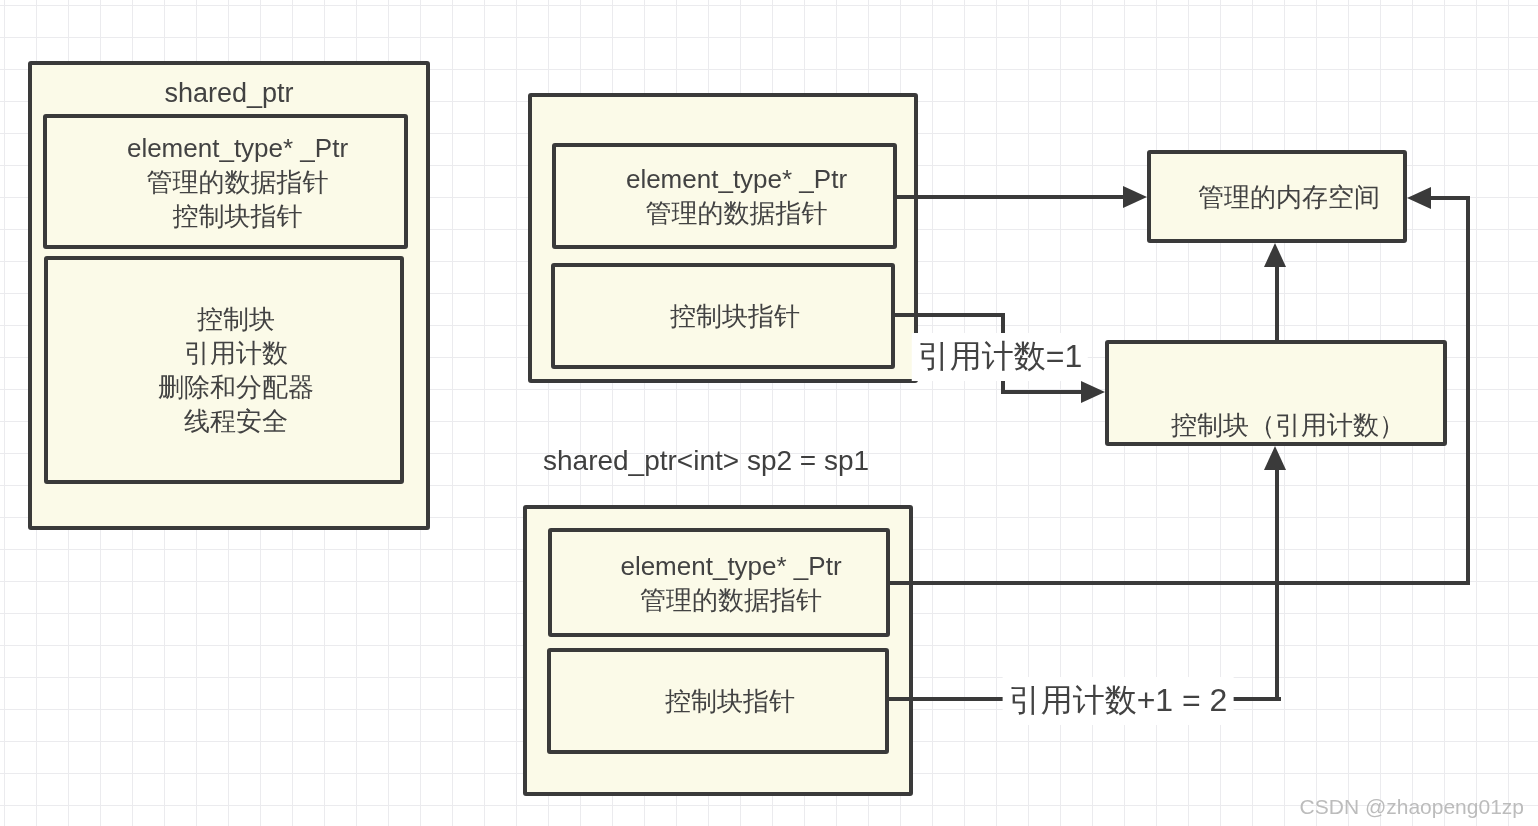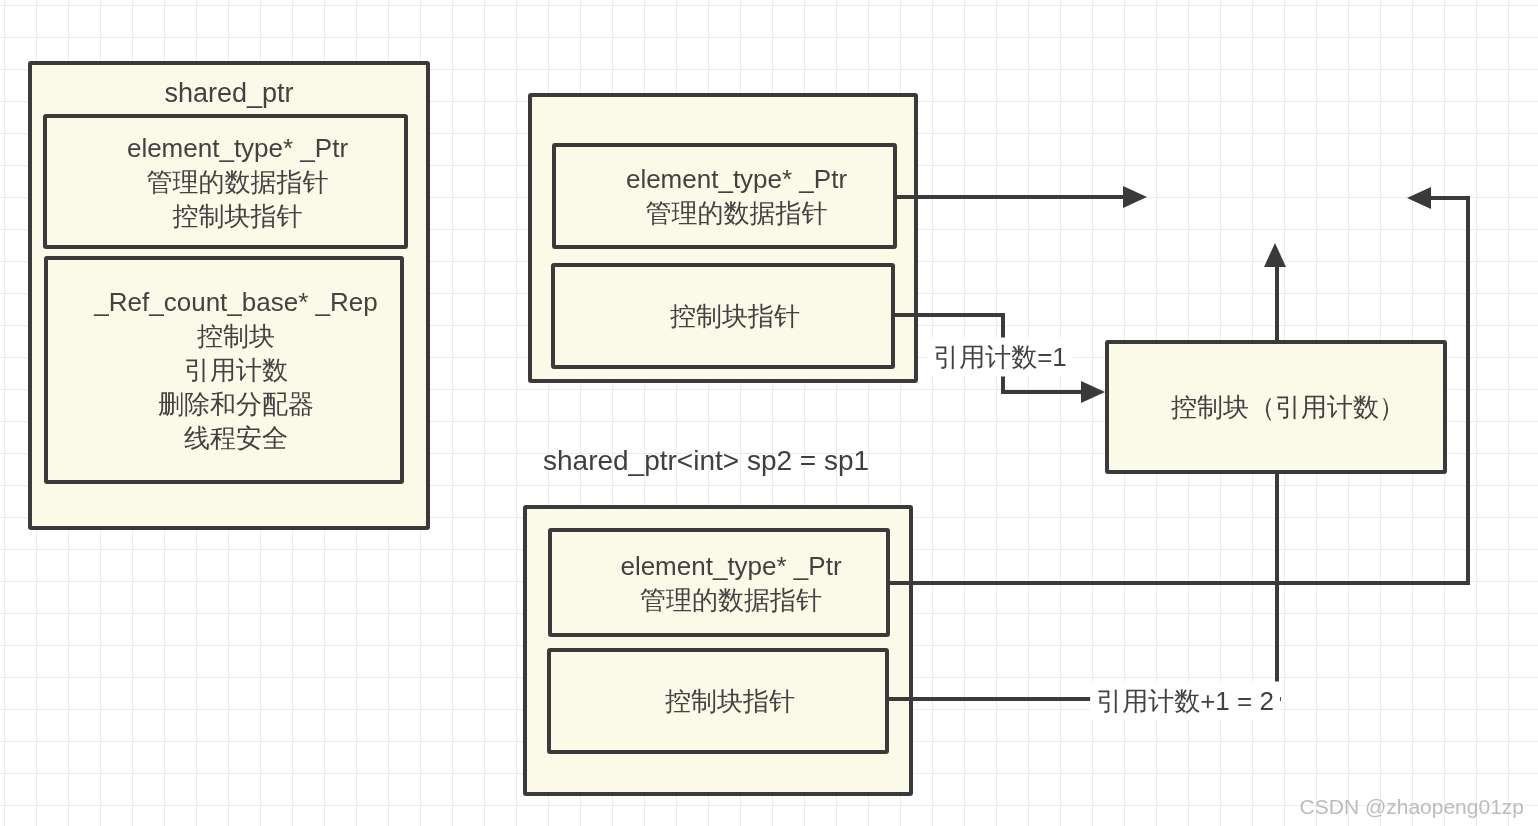--- a/index.html
+++ b/index.html
@@ -55,21 +55,21 @@
   }
   .ah{position:absolute;width:0;height:0;}
   .ah.right{border-top:11px solid transparent;border-bottom:11px solid transparent;border-left:24px solid #3a3a3a;}
   .ah.left{border-top:11px solid transparent;border-bottom:11px solid transparent;border-right:24px solid #3a3a3a;}
   .ah.up{border-left:11px solid transparent;border-right:11px solid transparent;border-bottom:24px solid #3a3a3a;}
   .edge-label{
     position:absolute;
     transform:translate(-50%,-50%);
     background:#ffffff;
     padding:2px 6px;
-    font-size:26px;
+    font-size:32px;
     white-space:nowrap;
     color:#424242;
   }
   .watermark{
     position:absolute;
     top:795px;
     right:14px;
     font-size:21px;
     color:#bcbcbc;
     white-space:nowrap;
@@ -84,21 +84,20 @@
     <div class="class-title">shared_ptr</div>
   </div>
 
   <div class="box flexc" style="left:43px;top:114px;width:365px;height:135px;">
     <span class="box-text">element_type* _Ptr</span>
     <span class="box-text">管理的数据指针</span>
     <span class="box-text">控制块指针</span>
   </div>
 
   <div class="box flexc" style="left:44px;top:256px;width:360px;height:228px;">
-    <span class="box-text">_Ref_count_base* _Rep</span>
     <span class="box-text">控制块</span>
     <span class="box-text">引用计数</span>
     <span class="box-text">删除和分配器</span>
     <span class="box-text">线程安全</span>
   </div>
 
 
   <div class="box" style="left:528px;top:93px;width:390px;height:290px;"></div>
 
   <div class="box flexc" style="left:552px;top:143px;width:345px;height:106px;">
@@ -136,24 +135,27 @@
 
   <div class="seg" style="left:890px;top:581px;width:580px;height:4px;"></div>
   <div class="seg" style="left:1466px;top:196px;width:4px;height:389px;"></div>
   <div class="seg" style="left:1431px;top:196px;width:39px;height:4px;"></div>
   <div class="ah left" style="left:1407px;top:187px;"></div>
 
   <div class="seg" style="left:889px;top:697px;width:392px;height:4px;"></div>
   <div class="seg" style="left:1275px;top:464px;width:4px;height:237px;"></div>
   <div class="ah up" style="left:1264px;top:446px;"></div>
 
+  <div class="box flexc" style="left:1147px;top:150px;width:260px;height:93px;">
+    <span class="box-text">管理的内存空间</span>
+  </div>
 
-  <div class="box flexc" style="left:1105px;top:340px;width:342px;height:134px;">
+  <div class="box flexc" style="left:1105px;top:340px;width:342px;height:106px;justify-content:flex-end;">
     <span class="box-text">控制块（引用计数）</span>
   </div>
 
   <div class="edge-label" style="left:1000px;top:357px;">引用计数=1</div>
 
-  <div class="edge-label" style="left:1185px;top:701px;">引用计数+1 = 2</div>
+  <div class="edge-label" style="left:1118px;top:701px;">引用计数+1 = 2</div>
 
   <div class="watermark">CSDN @zhaopeng01zp</div>
 
 </div>
 
 </body></html>

